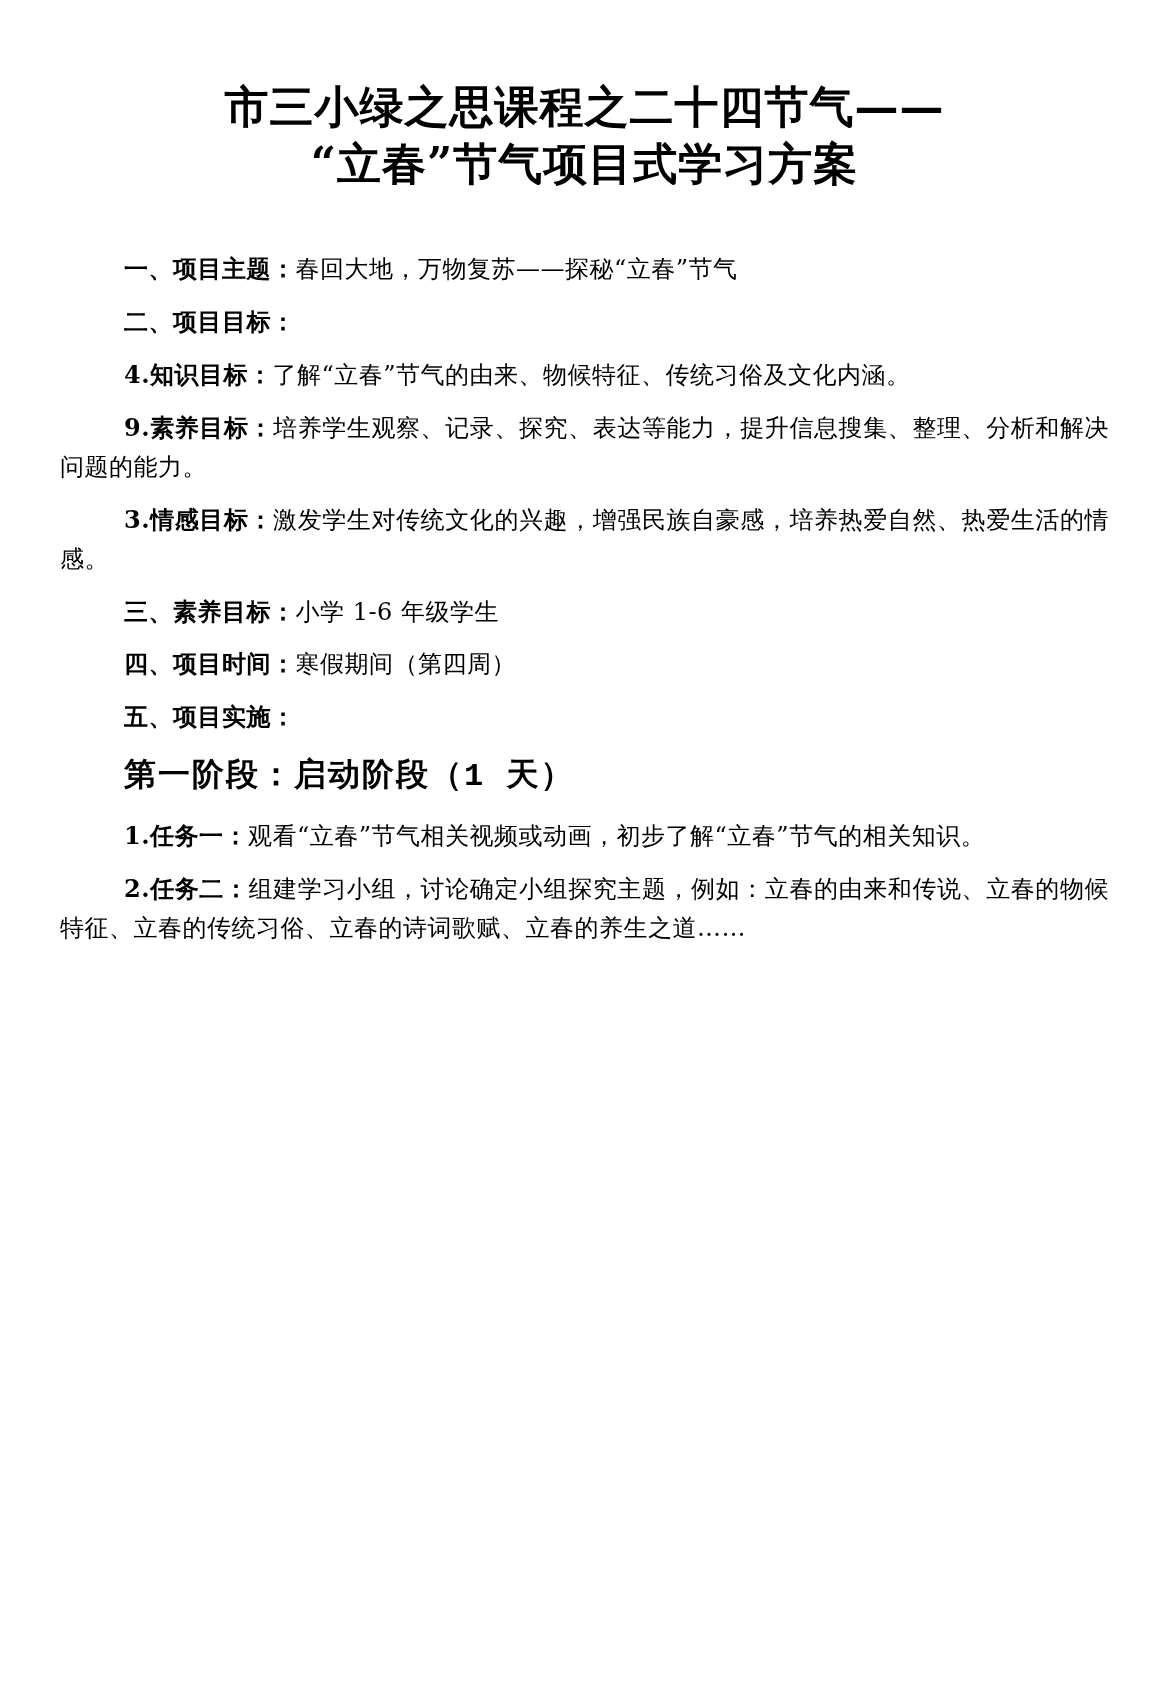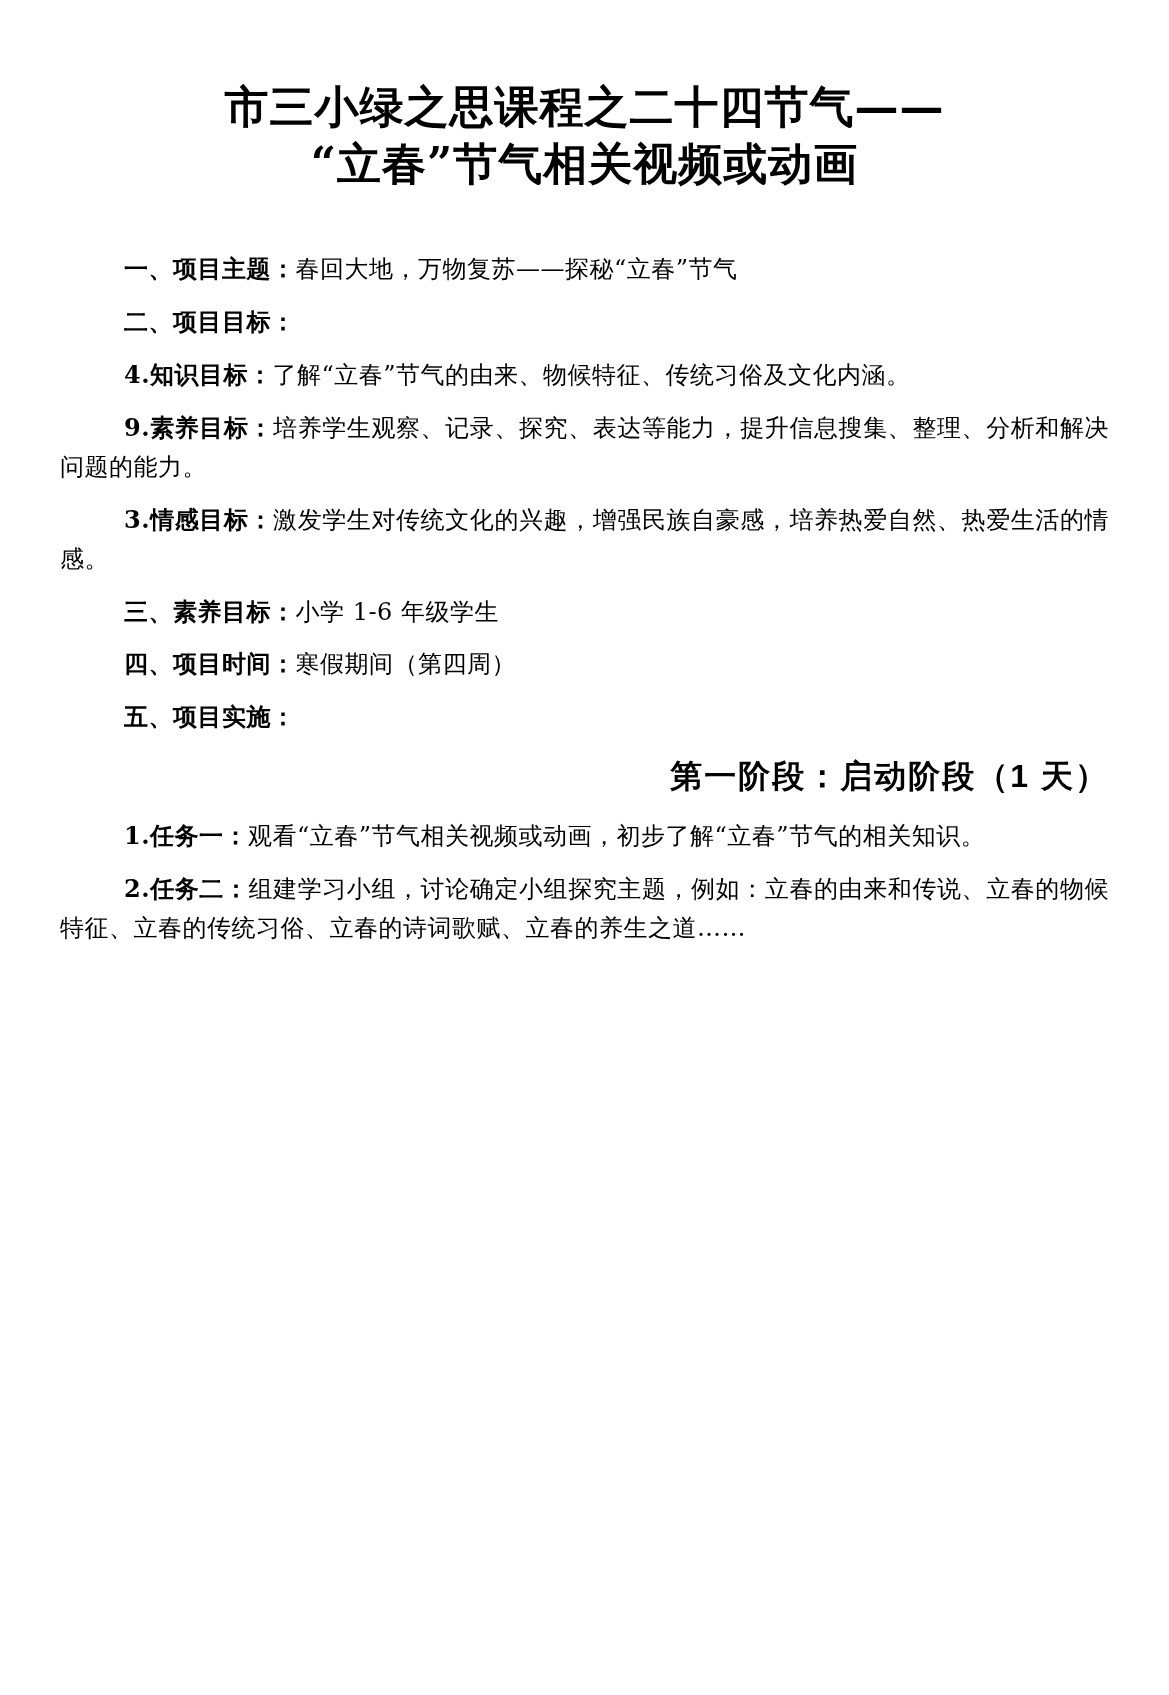--- a/index.html
+++ b/index.html
@@ -40,44 +40,43 @@
   p.para {
     font-family: "DejaVu Serif", serif;
     font-size: 24px;
     line-height: 1.62;
     margin: 0 0 14px 0;
     text-indent: 64px;
     text-align: justify;
     letter-spacing: 0.5px;
   }
   p.stage-head {
-    font-family: Liberation Sans, sans-serif;
+    font-family: Liberation Mono, monospace;
     font-weight: bold;
     font-size: 32px;
     line-height: 1.62;
     margin: 0 0 14px 0;
     text-indent: 64px;
     letter-spacing: 2px;
-    text-align: right;
   }
   .lbl {
     font-weight: bold;
   }
   .val {
     font-weight: normal;
   }
 </style>
 </head>
 <body>
 
 <div class="page">
 
   <h1 class="doc-title">
     <span>市三小绿之思课程之二十四节气——</span>
-    <span class="line2">“立春”节气相关视频或动画</span>
+    <span class="line2">“立春”节气项目式学习方案</span>
   </h1>
 
   <div class="body-block">
 
     <p class="para">
       <span class="lbl">一、项目主题：</span><span class="val">春回大地，万物复苏——探秘“立春”节气</span>
     </p>
 
     <p class="para">
       <span class="lbl">二、项目目标：</span>

